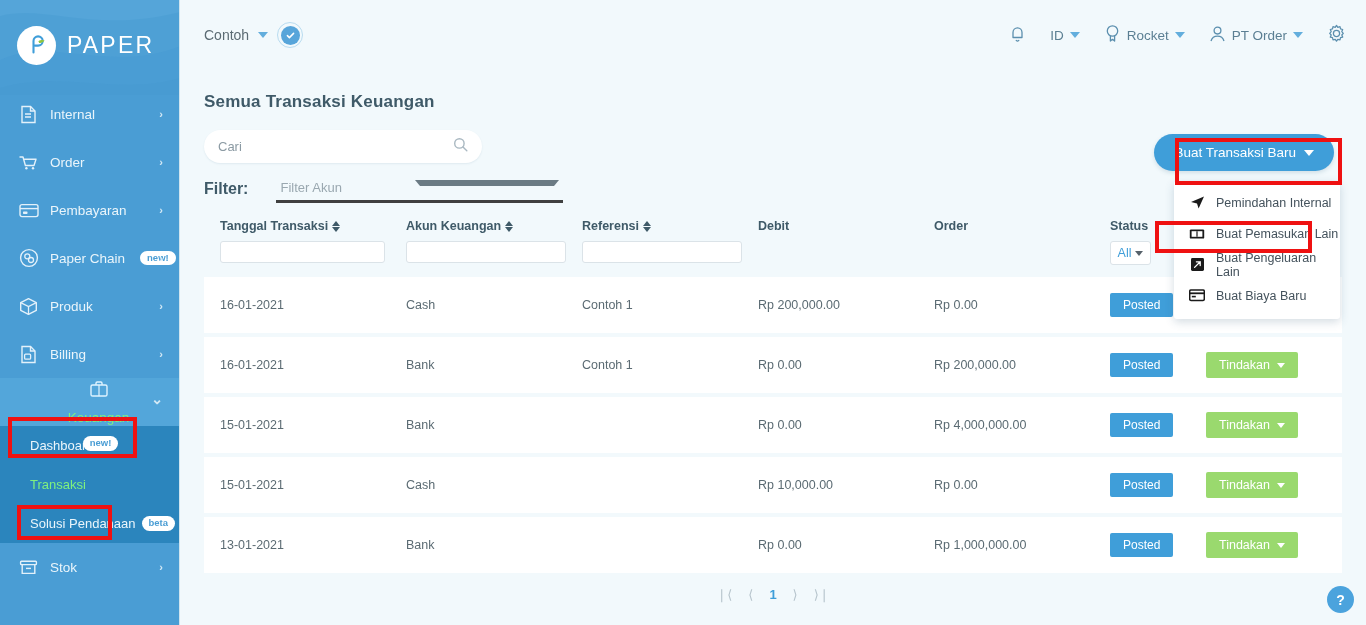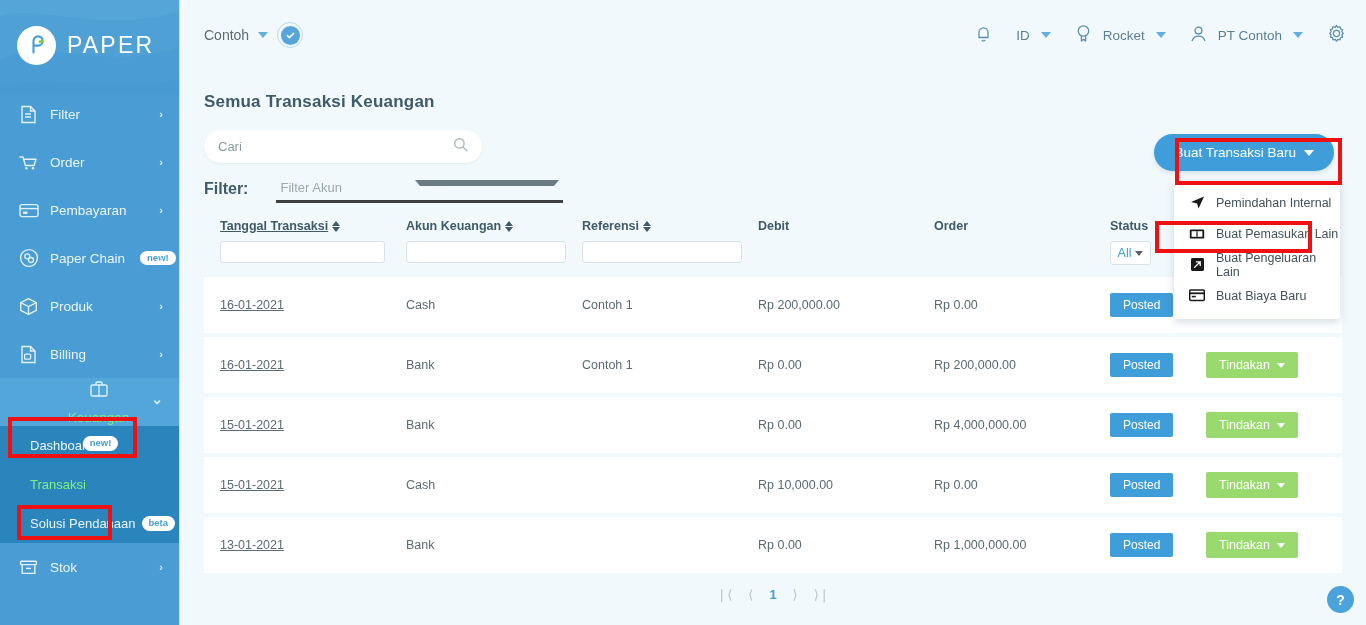--- a/index.html
+++ b/index.html
@@ -71,21 +71,21 @@
   .caret { width: 0; height: 0; border-left: 5px solid transparent; border-right: 5px solid transparent; border-top: 6px solid #63aedd; }
   .verified {
     width: 26px; height: 26px; border-radius: 50%;
     border: 1.5px solid #b9dcf0; display: flex; align-items: center; justify-content: center;
   }
   .verified-in {
     width: 19px; height: 19px; border-radius: 50%; background: #57a5da;
     display: flex; align-items: center; justify-content: center;
   }
   .topbar-right { margin-left: auto; display: flex; align-items: center; gap: 24px; }
-  .tb-item { display: flex; align-items: center; gap: 11px; color: #5b7f93; font-size: 13.5px; cursor: pointer; }
+  .tb-item { display: flex; align-items: center; gap: 6px; color: #5b7f93; font-size: 13.5px; cursor: pointer; }
 
   .page-title { font-size: 17px; color: #3f5a68; padding: 22px 0 0 24px; letter-spacing: .2px; }
 
   .toolbar { position: relative; padding: 18px 24px 0 24px; }
   .search-box {
     width: 278px; height: 33px; background: #ffffff; border-radius: 17px;
     display: flex; align-items: center; padding: 0 14px;
     box-shadow: 0 1px 2px rgba(60,110,140,.10);
   }
   .search-box input {
@@ -141,21 +141,21 @@
     background: #fff; display: flex; align-items: center; justify-content: center; gap: 4px;
     font-size: 12.5px; color: #3f9ed9; font-weight: normal; cursor: pointer;
   }
   .caret-sm { width: 0; height: 0; border-left: 4px solid transparent; border-right: 4px solid transparent; border-top: 5px solid #56616a; }
 
   .rows { margin-top: 12px; }
   .row {
     height: 56px; background: #ffffff; display: flex; align-items: center;
     padding: 0 16px; margin-bottom: 4px; font-size: 12.5px; color: #5b6b73;
   }
-  .c-date { width: 186px; text-decoration: underline; }
+  .c-date { width: 186px; }
   .c-akun { width: 176px; }
   .c-ref  { width: 176px; }
   .c-deb  { width: 176px; }
   .c-cre  { width: 176px; }
   .c-sts  { width: 96px; }
   .c-act  { flex: 1; display: flex; justify-content: flex-start; }
   .chip-posted {
     background: #3f9ed9; color: #fff; font-size: 12px; border-radius: 2px;
     padding: 5px 13px; display: inline-block;
   }
@@ -201,21 +201,21 @@
     <nav class="nav">
 
       <div class="nav-item">
         <span class="nav-ico">
           <svg width="17" height="19" viewBox="0 0 17 19">
               <path d="M2,1.5 H10.5 L15,6 V17.5 H2 Z" fill="none" stroke="#e3f1fa" stroke-width="1.4"></path>
               <path d="M10.5,1.5 V6 H15" fill="none" stroke="#e3f1fa" stroke-width="1.4"></path>
               <path d="M5,9 H11 M5,12 H11" stroke="#e3f1fa" stroke-width="1.4"></path>
             </svg>
         </span>
-        <span class="nav-label">Filter</span>
+        <span class="nav-label">Internal</span>
         <span class="chev">›</span>
       </div>
 
       <div class="nav-item">
         <span class="nav-ico">
           <svg width="19" height="17" viewBox="0 0 19 17">
               <path d="M1,3 H4 L6.4,11.5 H15 L17,5.2 H5" fill="none" stroke="#e3f1fa" stroke-width="1.4" stroke-linecap="round" stroke-linejoin="round"></path>
               <circle cx="7.4" cy="14.3" r="1.2" fill="#e3f1fa"></circle>
               <circle cx="14" cy="14.3" r="1.2" fill="#e3f1fa"></circle>
             </svg>
@@ -351,21 +351,21 @@
           <span>Rocket</span>
           <span class="caret"></span>
         </span>
         <span class="tb-item">
           <span>
             <svg width="17" height="18" viewBox="0 0 17 18">
                 <circle cx="8.5" cy="5.6" r="3.4" fill="none" stroke="#5b8fae" stroke-width="1.3"></circle>
                 <path d="M2,16 A6.8,6.8 0 0 1 15,16" fill="none" stroke="#5b8fae" stroke-width="1.3"></path>
               </svg>
           </span>
-          <span>PT Contoh</span>
+          <span>PT Order</span>
           <span class="caret"></span>
         </span>
         <span class="tb-item">
           <span>
             <svg width="19" height="19" viewBox="0 0 19 19">
                 <path d="M9.5,6.4 a3.1,3.1 0 1 0 0,6.2 a3.1,3.1 0 1 0 0,-6.2 Z" fill="none" stroke="#5b8fae" stroke-width="1.3"></path>
                 <path d="M9.5,1.4 l1.3,1.9 2.2,-.6 .5,2.2 2.2,.6 -.9,2.1 1.5,1.7 -1.5,1.7 .9,2.1 -2.2,.6 -.5,2.2 -2.2,-.6 -1.3,1.9 -1.3,-1.9 -2.2,.6 -.5,-2.2 -2.2,-.6 .9,-2.1 -1.5,-1.7 1.5,-1.7 -.9,-2.1 2.2,-.6 .5,-2.2 2.2,.6 Z" fill="none" stroke="#5b8fae" stroke-width="1.25" stroke-linejoin="round"></path>
               </svg>
           </span>
         </span>

